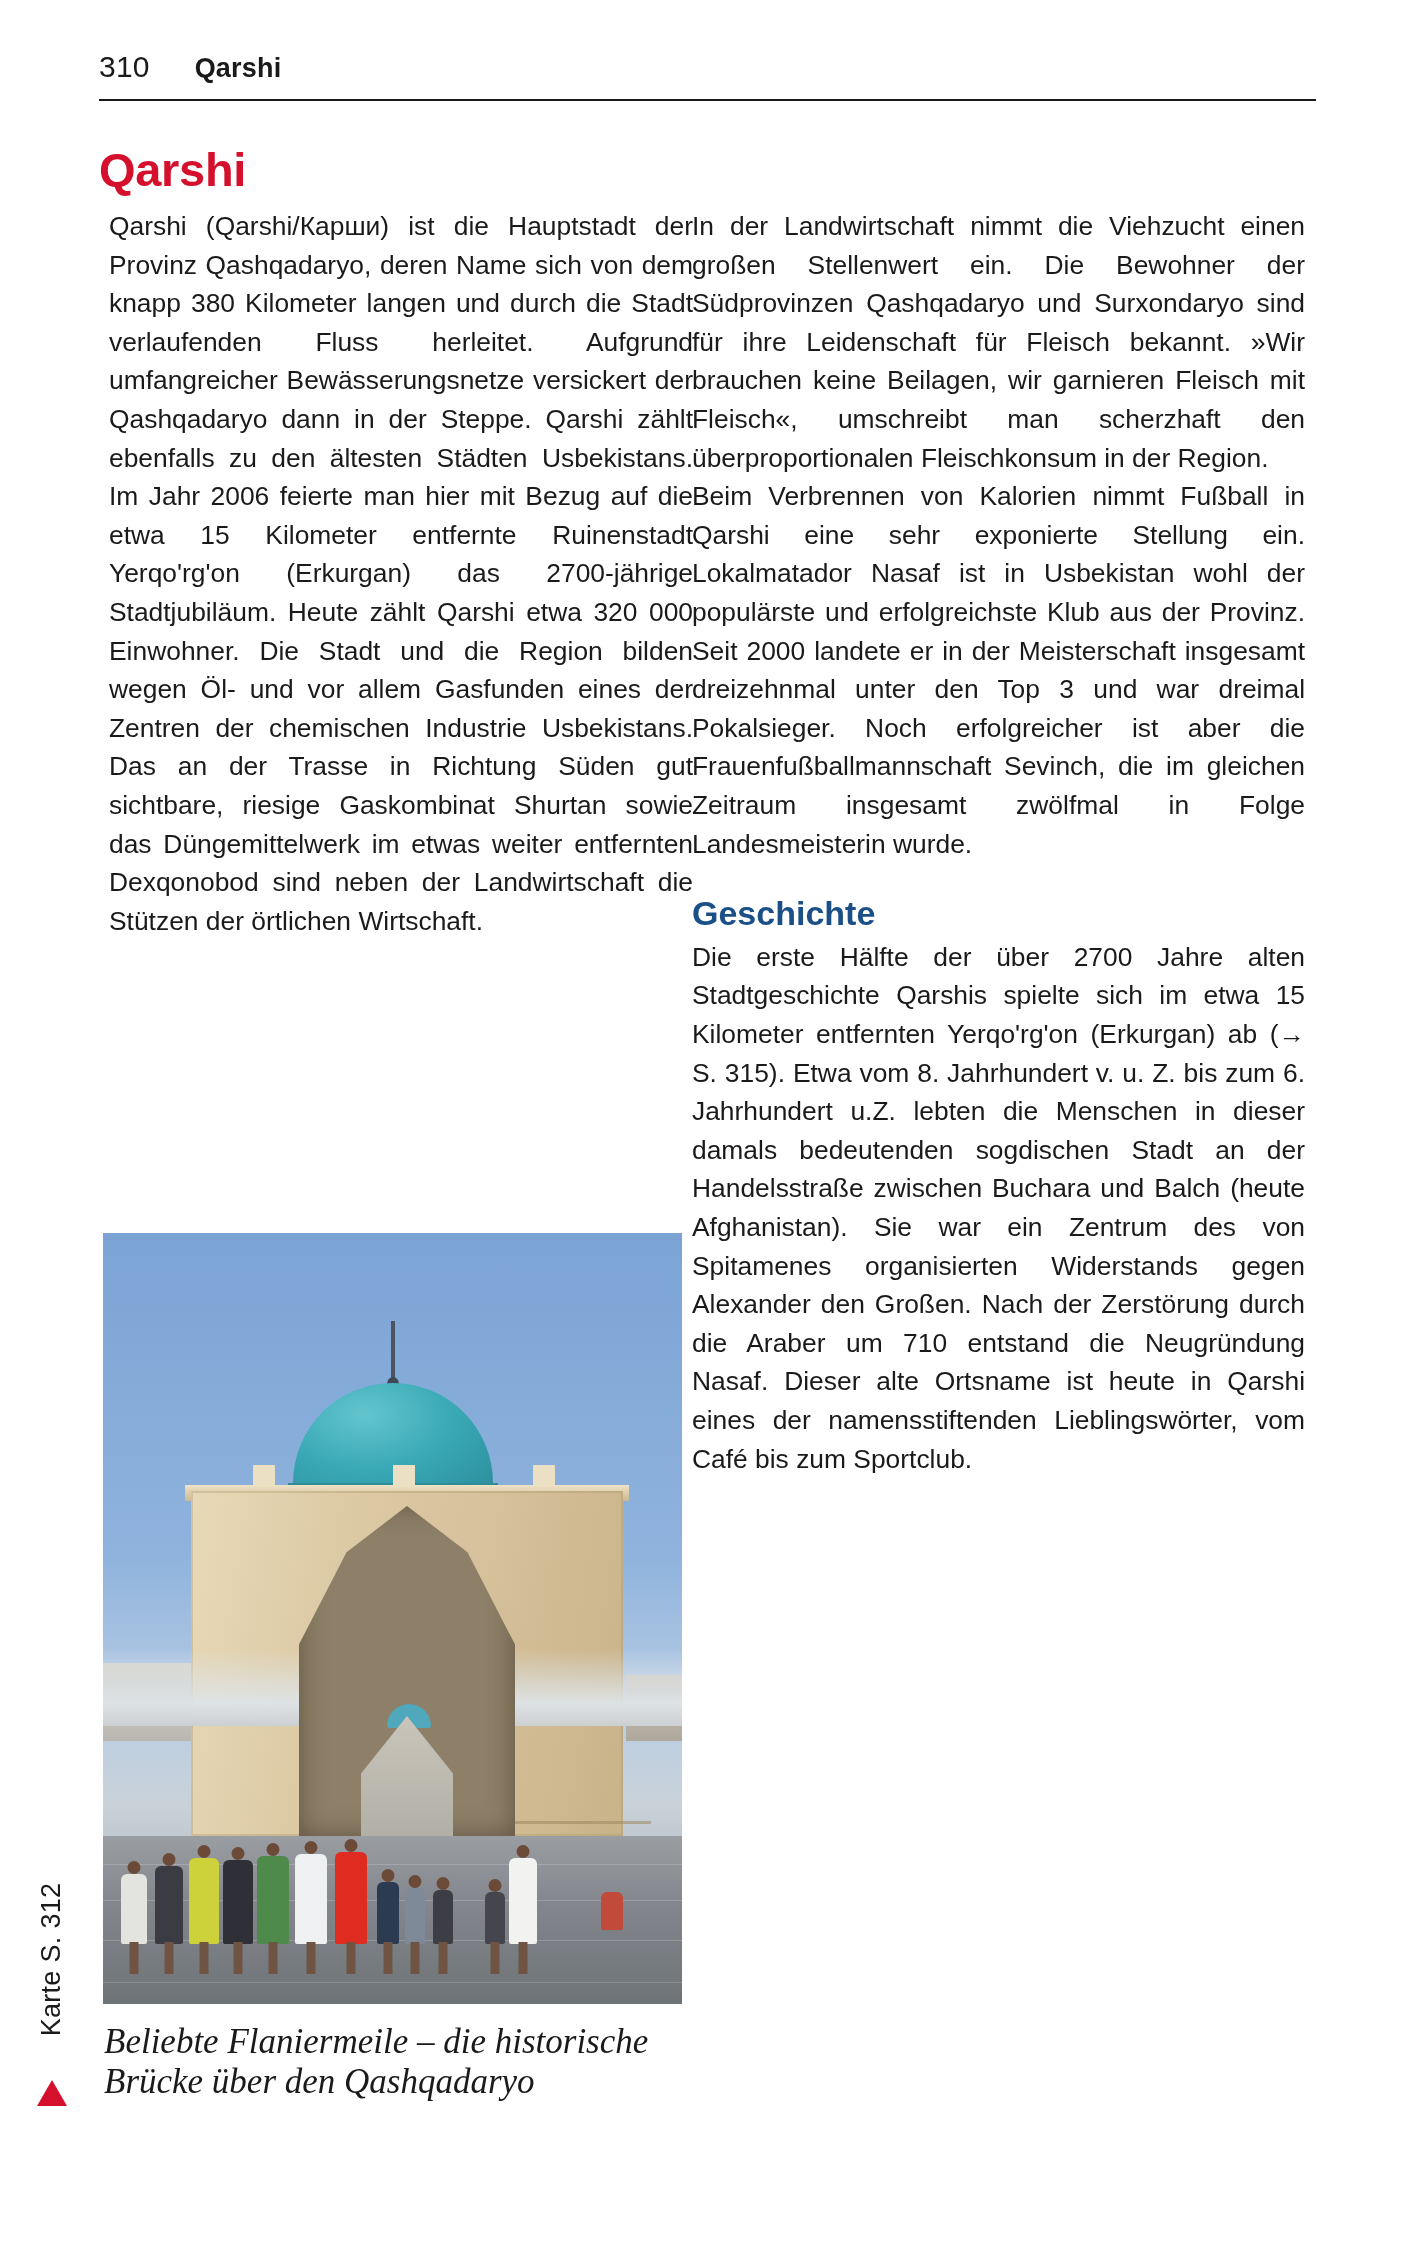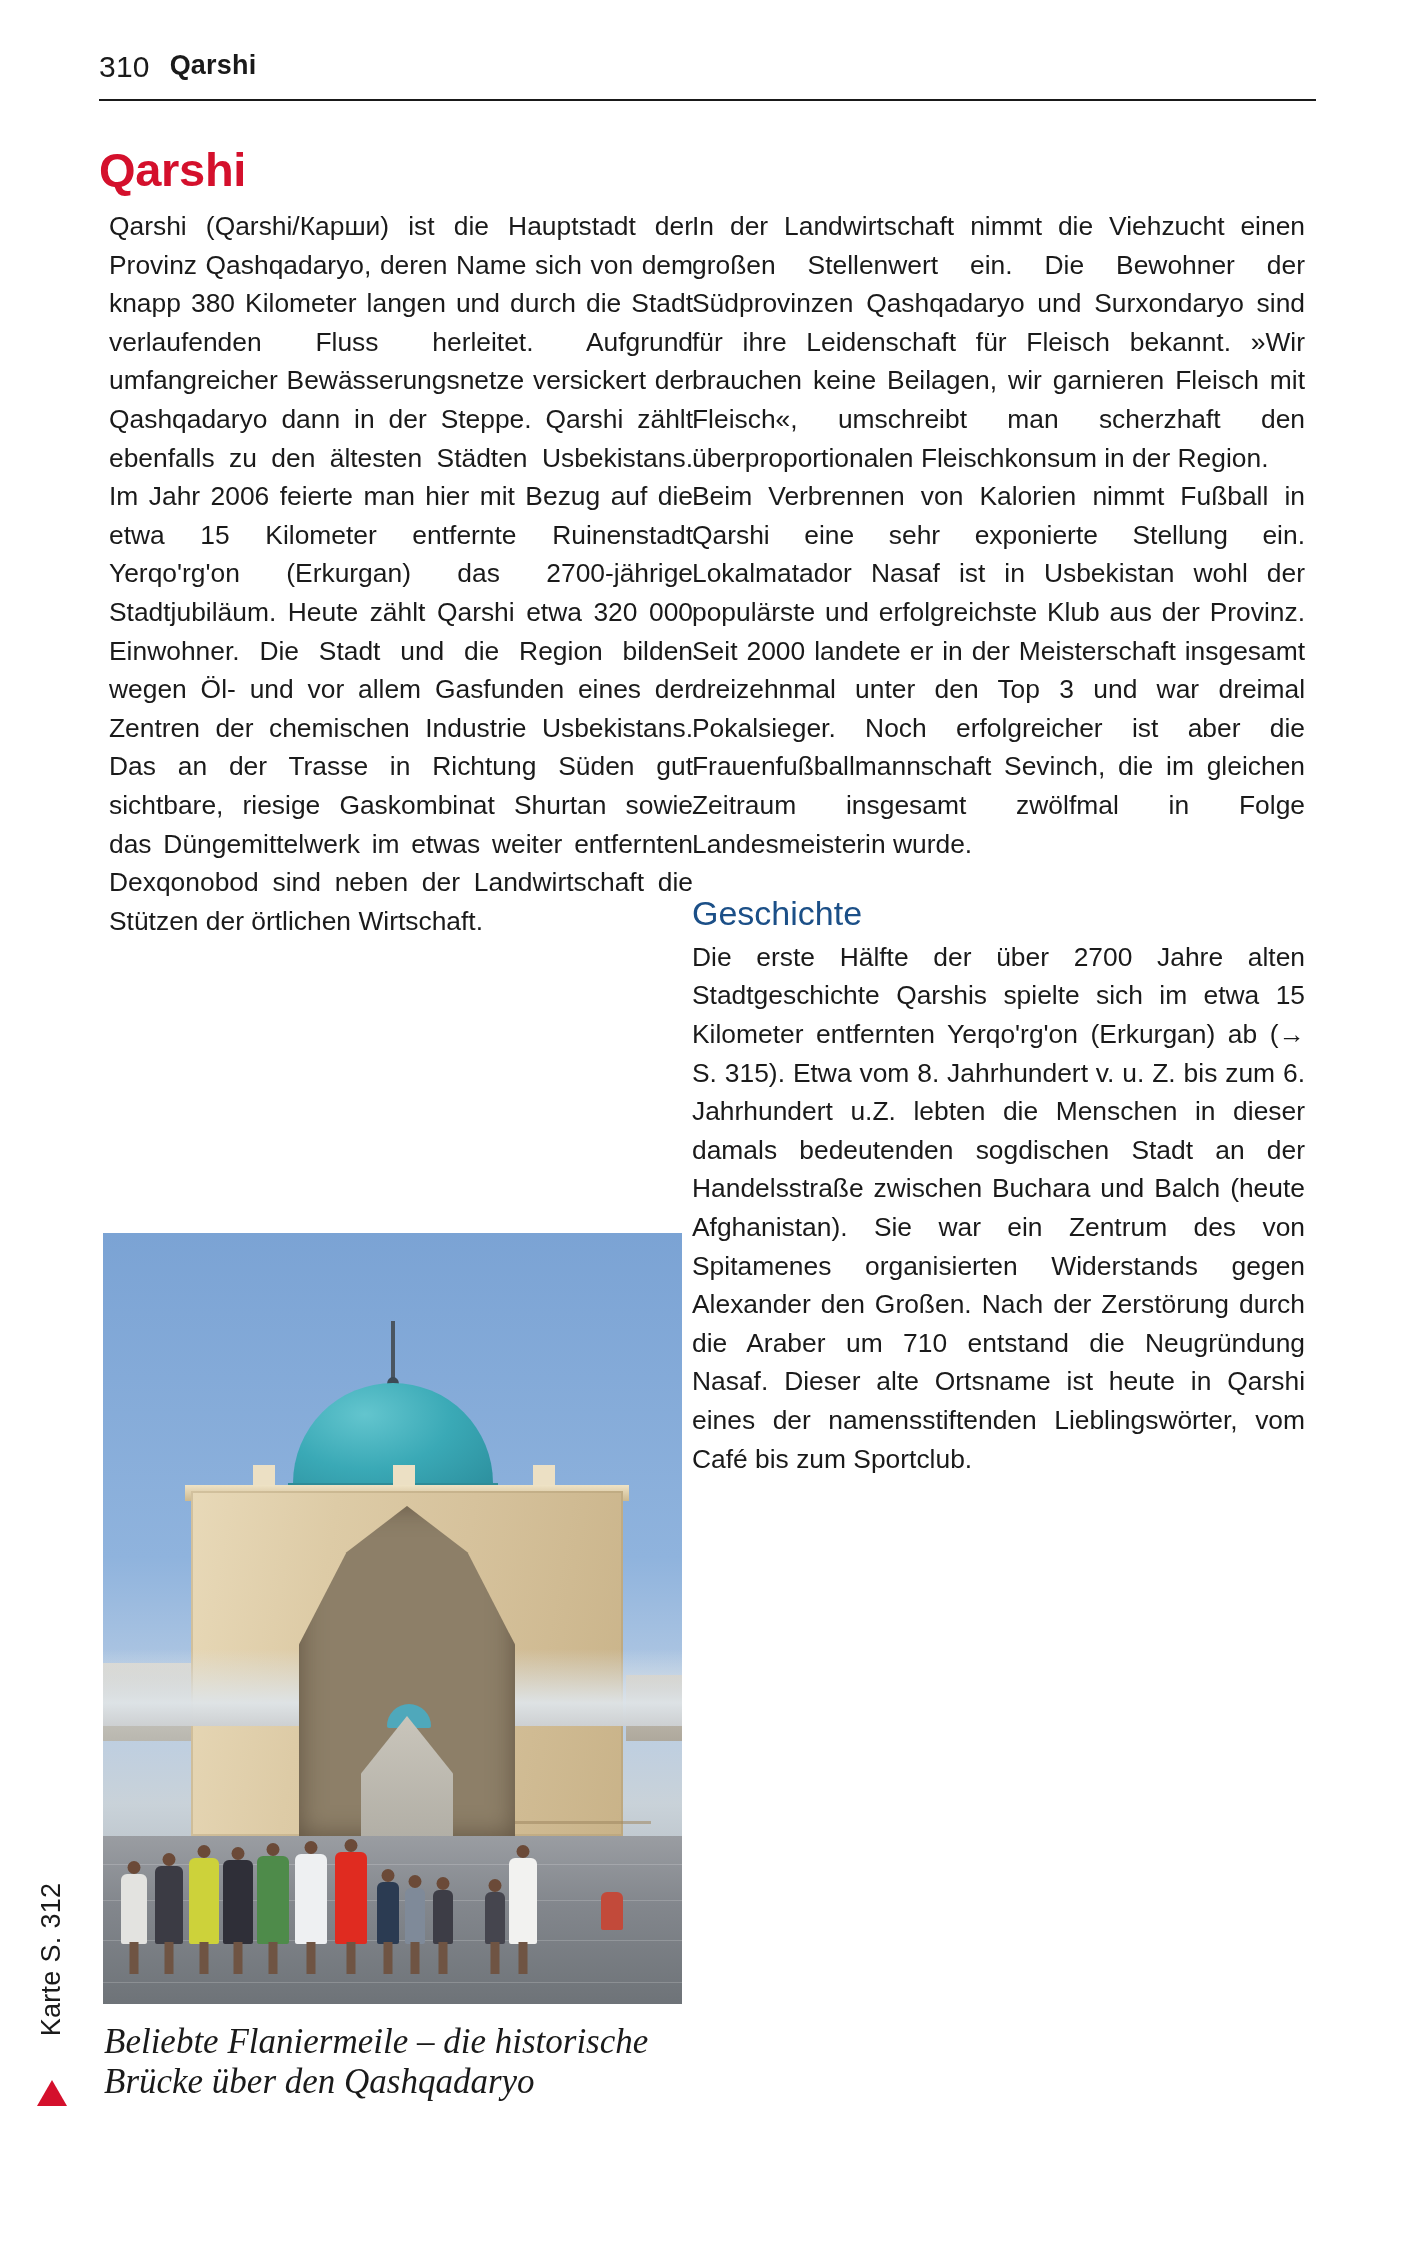--- a/index.html
+++ b/index.html
@@ -18,22 +18,22 @@
     overflow: hidden;
   }
 
   
   .running-head {
     position: absolute;
     left: 99px;
     top: 50px;
     width: 1220px;
     display: flex;
-    align-items: flex-start;
-    gap: 20px;
+    align-items: flex-end;
+    gap: 45px;
   }
   .folio {
     font-size: 30px;
     font-weight: 400;
     letter-spacing: 0.2px;
     color: #1a1a1a;
   }
   .running-title {
     font-size: 27px;
     font-weight: 700;
@@ -78,21 +78,21 @@
     width: 584px;
   }
   .col-right {
     left: 692px;
     top: 207px;
     width: 613px;
   }
 
   .sub-head {
     font-size: 34px;
-    font-weight: 400;
+    font-weight: 700;
     color: #1b4f87;
     margin: 30px 0 4px 0 !important;
     line-height: 1.2;
     text-align: left;
   }
 
   
   .figure {
     position: absolute;
     left: 103px;

